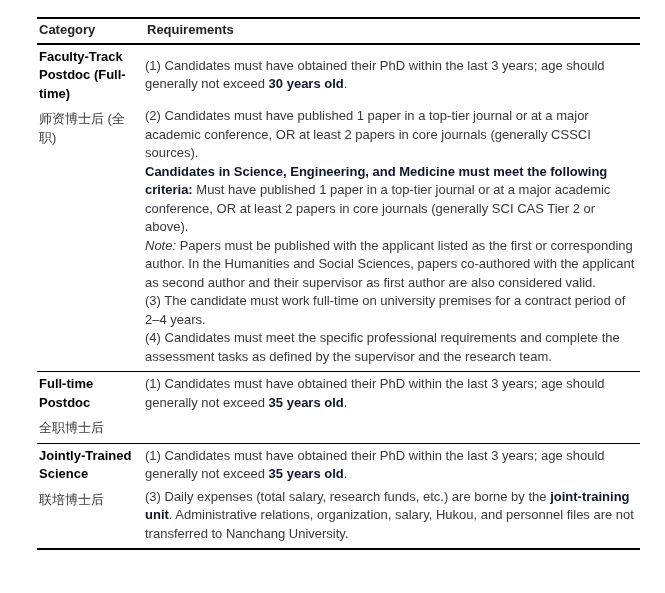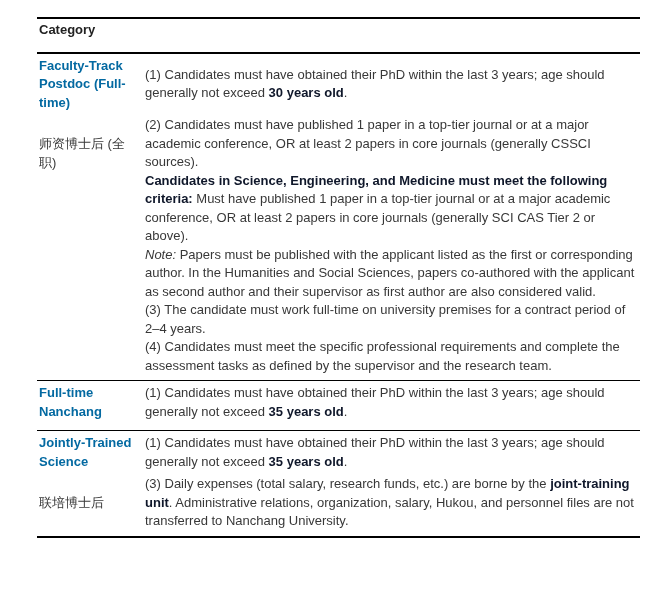--- a/index.html
+++ b/index.html
@@ -22,21 +22,21 @@
     width: 603px;
     border-top: 2px solid #000;
     border-bottom: 2px solid #000;
     color: #383838;
     font-size: 13px;
     line-height: 18.5px;
   }
   .header-row {
     display: grid;
     grid-template-columns: 108px 1fr;
-    padding: 2px 0 12px 0;
+    padding: 2px 0 3px 0;
     border-bottom: 2px solid #000;
     font-weight: bold;
     color: #222;
   }
   .header-cell { padding-left: 2px; }
   .t-row {
     padding: 3px 0 5px 0;
   }
   .t-row + .t-row {
     border-top: 1.5px solid #000;
@@ -46,40 +46,40 @@
     grid-template-columns: 108px 1fr;
   }
   .sub-a { align-items: center; }
   .sub-b { margin-top: 4px; }
   .cat {
     padding-left: 2px;
     padding-right: 6px;
   }
   .cat-en {
     font-weight: bold;
-    color: #0369a1;
+    color: #000000;
     align-self: start;
   }
   .cat-zh {
     padding-top: 3px;
     color: #383838;
-    margin-top: 16px;
   }
   .req { padding-right: 2px; }
   .req p { margin: 0; }
   .blk + .blk { margin-top: 5px; }
   .b { font-weight: bold; color: #0f172a; }
   .i { font-style: italic; }
 </style>
 </head>
 <body>
 
 <div class="doc-table">
   <div class="header-row">
     <div class="header-cell">Category</div>
+    <div class="header-cell">Requirements</div>
   </div>
   <div id="table-body">
       <div class="t-row">
         <div class="sub-row sub-a">
           <div class="cat cat-en">Faculty-Track Postdoc (Full-time)</div>
           <div class="req">
             <p><span>(1) Candidates must have obtained their PhD within the last 3 years; age should generally not exceed </span><span class="b">30 years old</span><span>.</span></p>
           </div>
         </div>
         <div class="sub-row sub-b">
@@ -90,26 +90,27 @@
               <p><span class="b">Candidates in Science, Engineering, and Medicine must meet the following criteria:</span><span> Must have published 1 paper in a top-tier journal or at a major academic conference, OR at least 2 papers in core journals (generally SCI CAS Tier 2 or above).</span></p>
               <p><span class=" i">Note:</span><span> Papers must be published with the applicant listed as the first or corresponding author. In the Humanities and Social Sciences, papers co-authored with the applicant as second author and their supervisor as first author are also considered valid.</span></p>
               <p><span>(3) The candidate must work full-time on university premises for a contract period of 2–4 years.</span></p>
               <p><span>(4) Candidates must meet the specific professional requirements and complete the assessment tasks as defined by the supervisor and the research team.</span></p>
             </div>
           </div>
         </div>
       </div>
       <div class="t-row">
         <div class="sub-row sub-a">
-          <div class="cat cat-en">Full-time Nanchang</div>
+          <div class="cat cat-en">Full-time Postdoc</div>
           <div class="req">
             <p><span>(1) Candidates must have obtained their PhD within the last 3 years; age should generally not exceed </span><span class="b">35 years old</span><span>.</span></p>
           </div>
         </div>
         <div class="sub-row sub-b">
+          <div class="cat cat-zh">全职博士后</div>
         </div>
       </div>
       <div class="t-row">
         <div class="sub-row sub-a">
           <div class="cat cat-en">Jointly-Trained Science</div>
           <div class="req">
             <p><span>(1) Candidates must have obtained their PhD within the last 3 years; age should generally not exceed </span><span class="b">35 years old</span><span>.</span></p>
           </div>
         </div>
         <div class="sub-row sub-b">

